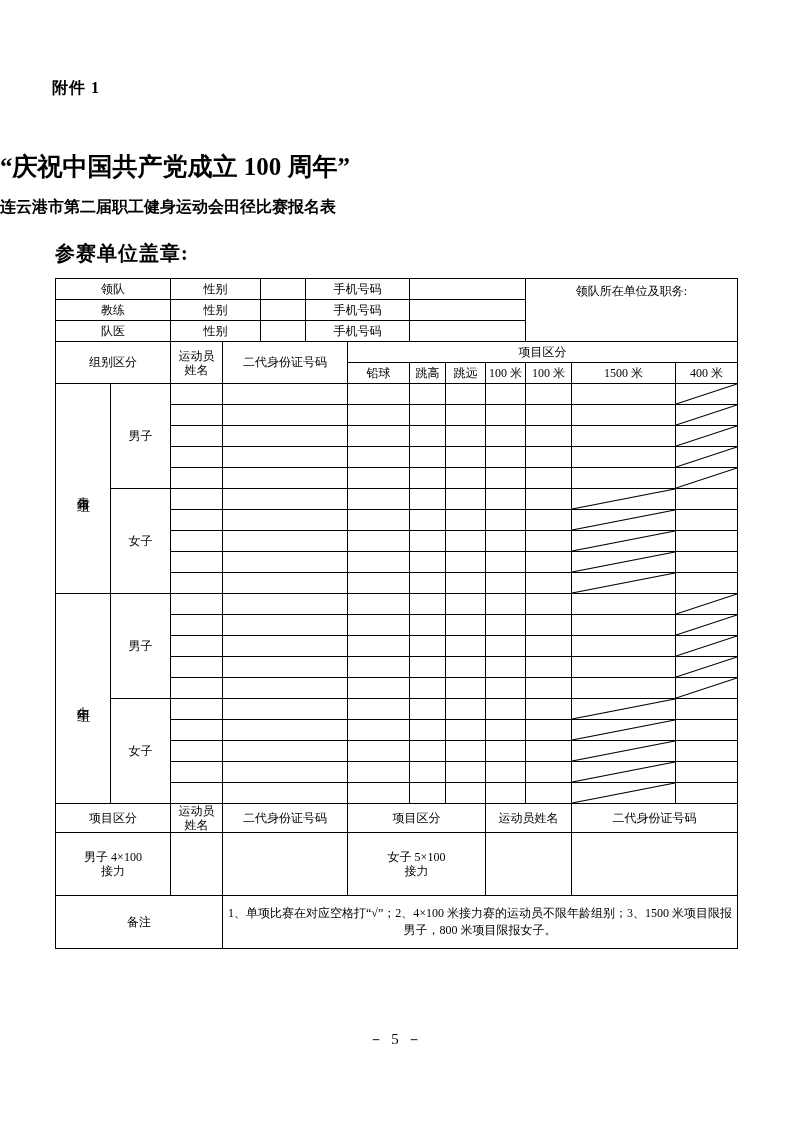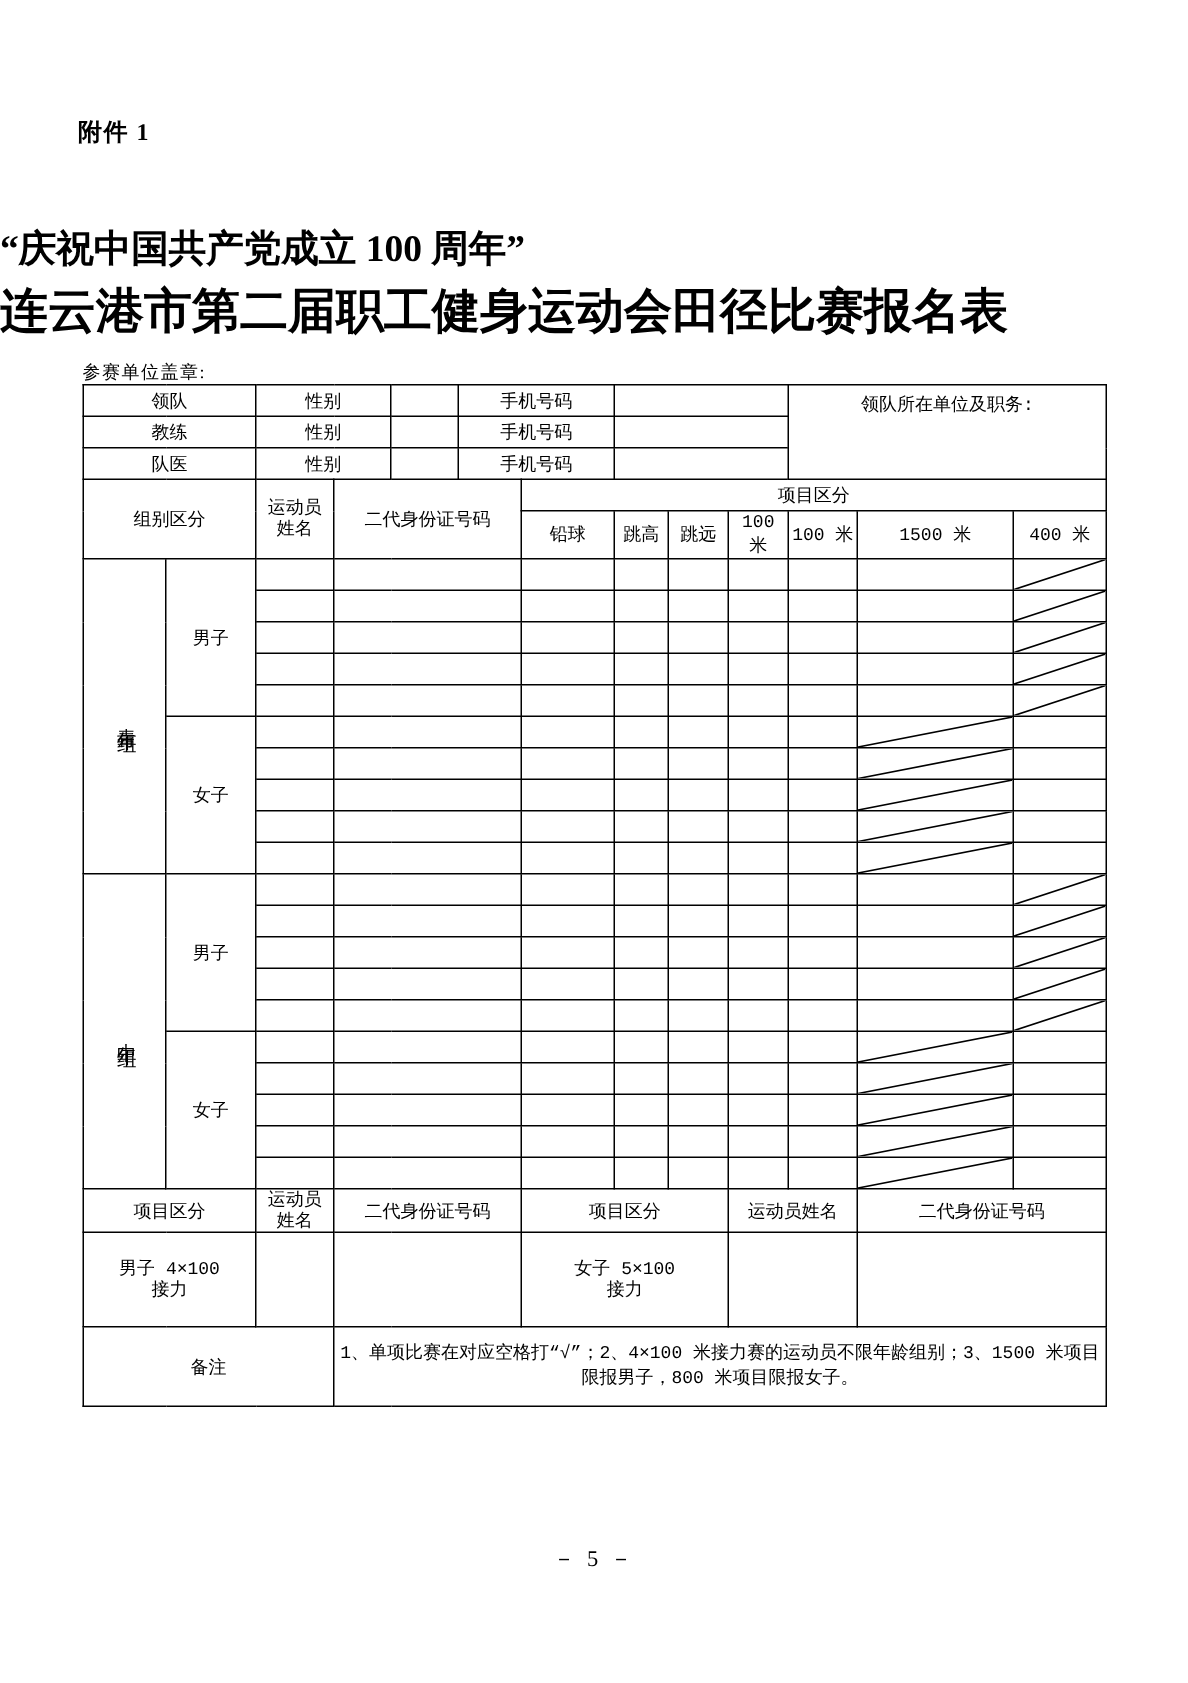--- a/index.html
+++ b/index.html
@@ -37,43 +37,43 @@
     text-align: left;
     margin-top: 20px;
   }
   .title-line1 {
     font-size: 25px;
     font-weight: bold;
     letter-spacing: 0px;
     line-height: 34px;
   }
   .title-line2 {
-    font-size: 32px;
+    font-size: 16px;
     font-weight: bold;
     letter-spacing: 0px;
     line-height: 34px;
     margin-top: 6px;
   }
   .seal-label {
     position: absolute;
     left: 55px;
     top: 240px;
-    font-size: 12px;
-    font-weight: normal;
+    font-size: 20px;
+    font-weight: bold;
     letter-spacing: 1px;
     text-align: right;
   }
   table.main {
     position: absolute;
     left: 55px;
-    top: 256px;
+    top: 278px;
     width: 682px;
     border-collapse: collapse;
     table-layout: fixed;
-    font-family: Liberation Mono, monospace;
+    font-family: Liberation Serif, serif;
   }
   table.main td {
     border: 1px solid #000;
     font-size: 12px;
     text-align: center;
     vertical-align: middle;
     padding: 0;
     height: 20px;
     overflow: hidden;
   }

